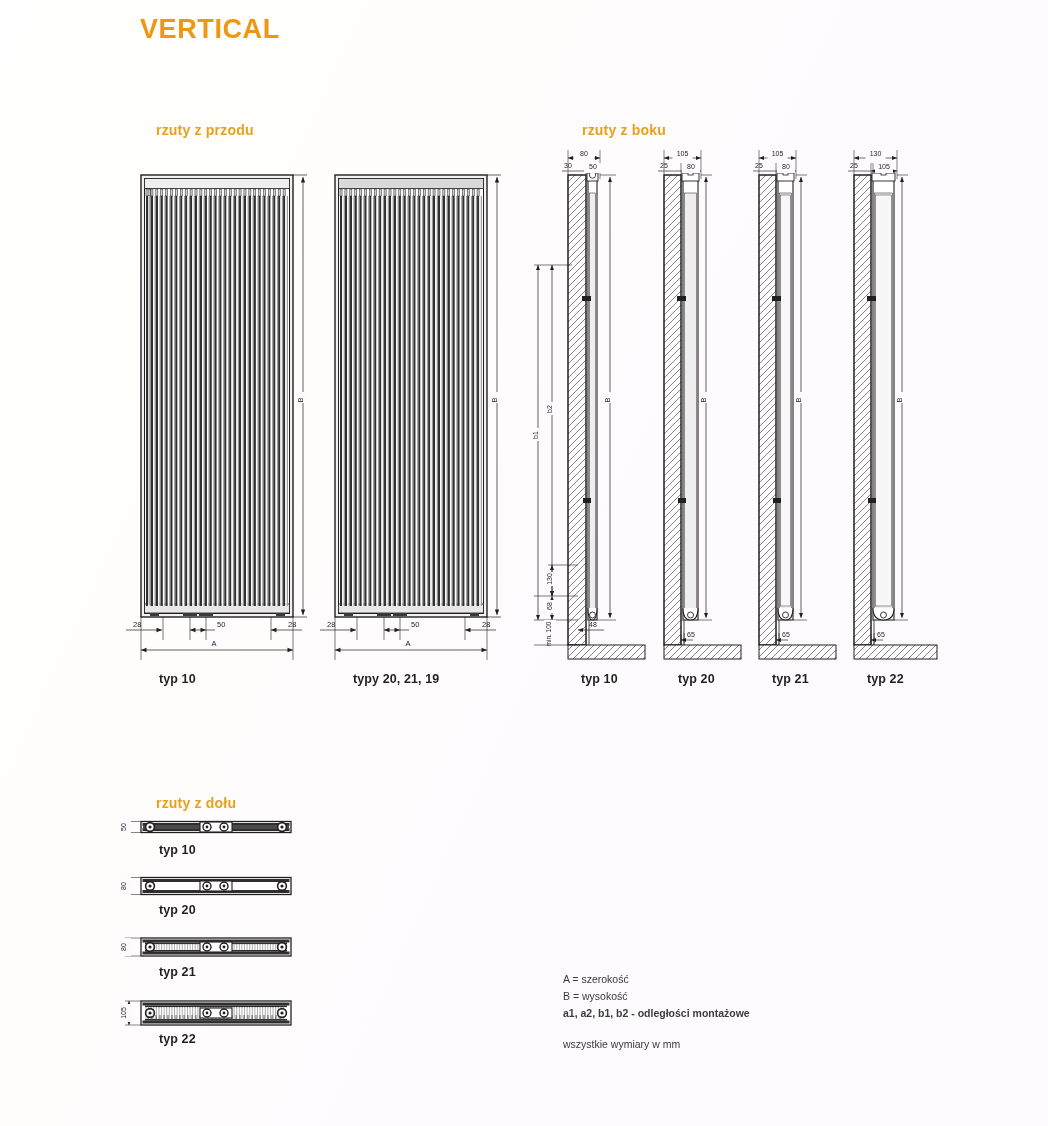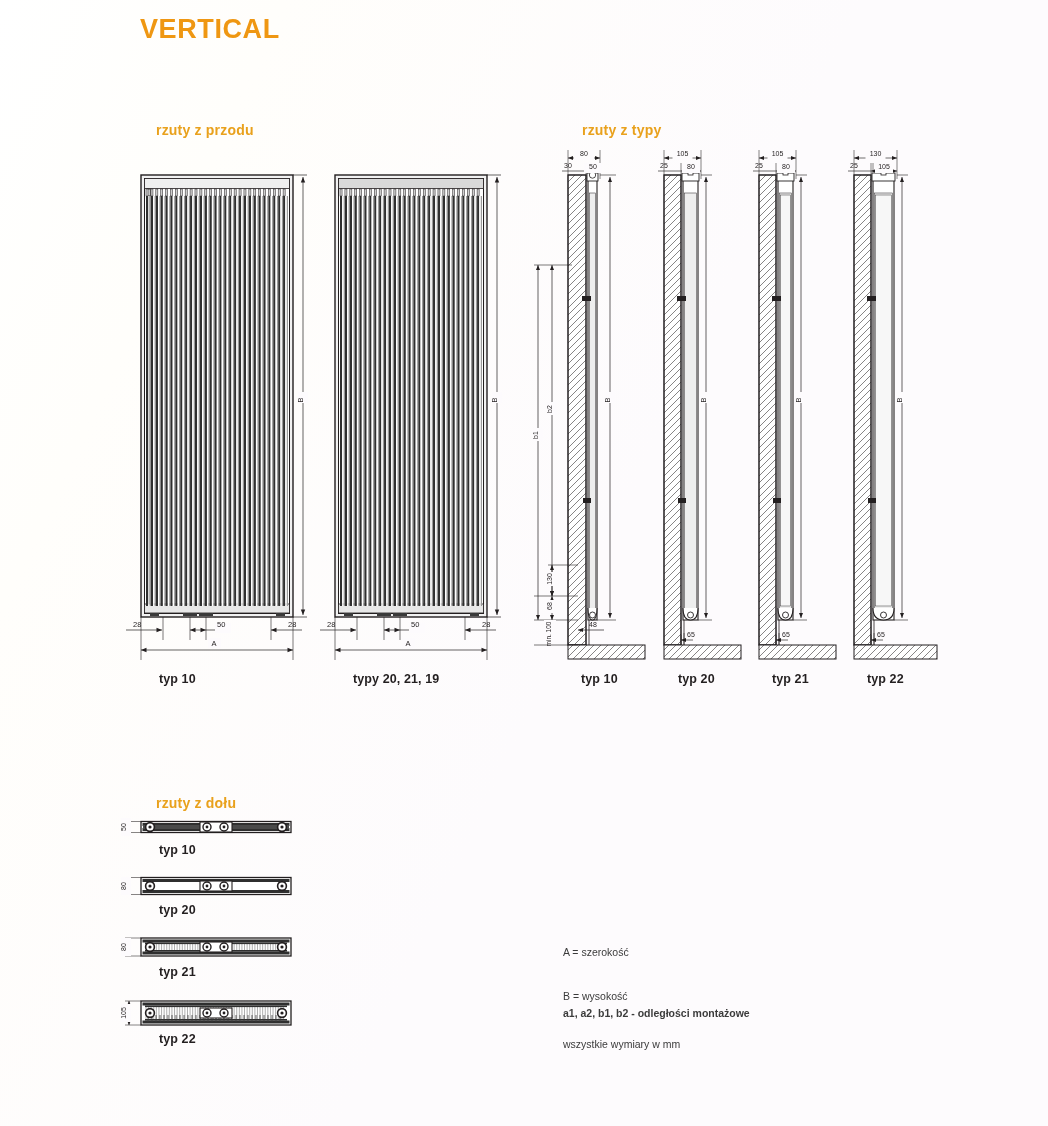--- a/index.html
+++ b/index.html
@@ -36,21 +36,21 @@
   text{font-family:"Liberation Sans",sans-serif;fill:#231f20;}
 </style>
 </head>
 <body>
 
 <div class="bg-tint"></div>
 
 <h1 class="title">VERTICAL</h1>
 
 <div class="sec-head" style="left:140px;top:106px;">rzuty z przodu</div>
-<div class="sec-head" style="left:566px;top:106px;">rzuty z typy</div>
+<div class="sec-head" style="left:566px;top:106px;">rzuty z boku</div>
 <div class="sec-head" style="left:140px;top:779px;">rzuty z dołu</div>
 
 <div class="layer">
 <svg width="1048" height="1126" viewBox="0 0 1048 1126">
   <defs>
     <g id="finset"></g>
   </defs>
 
   <g>
 
@@ -1226,16 +1226,16 @@
 <div class="cap" style="left:563px;top:672px;">typ 10</div>
 <div class="cap" style="left:660px;top:672px;">typ 20</div>
 <div class="cap" style="left:754px;top:672px;">typ 21</div>
 <div class="cap" style="left:849px;top:672px;">typ 22</div>
 
 <div class="cap" style="left:141px;top:843px;">typ 10</div>
 <div class="cap" style="left:141px;top:903px;">typ 20</div>
 <div class="cap" style="left:141px;top:965px;">typ 21</div>
 <div class="cap" style="left:141px;top:1032px;">typ 22</div>
 
-<div class="legend" style="left:563px;top:944px;">A = szerokość</div>
+<div class="legend" style="left:563px;top:971px;">A = szerokość</div>
 <div class="legend" style="left:563px;top:988px;">B = wysokość</div>
 <div class="legend" style="left:563px;top:1005px;font-weight:bold;">a1, a2, b1, b2 - odległości montażowe</div>
 <div class="legend" style="left:563px;top:1036px;">wszystkie wymiary w mm</div>
 
 </body></html>

